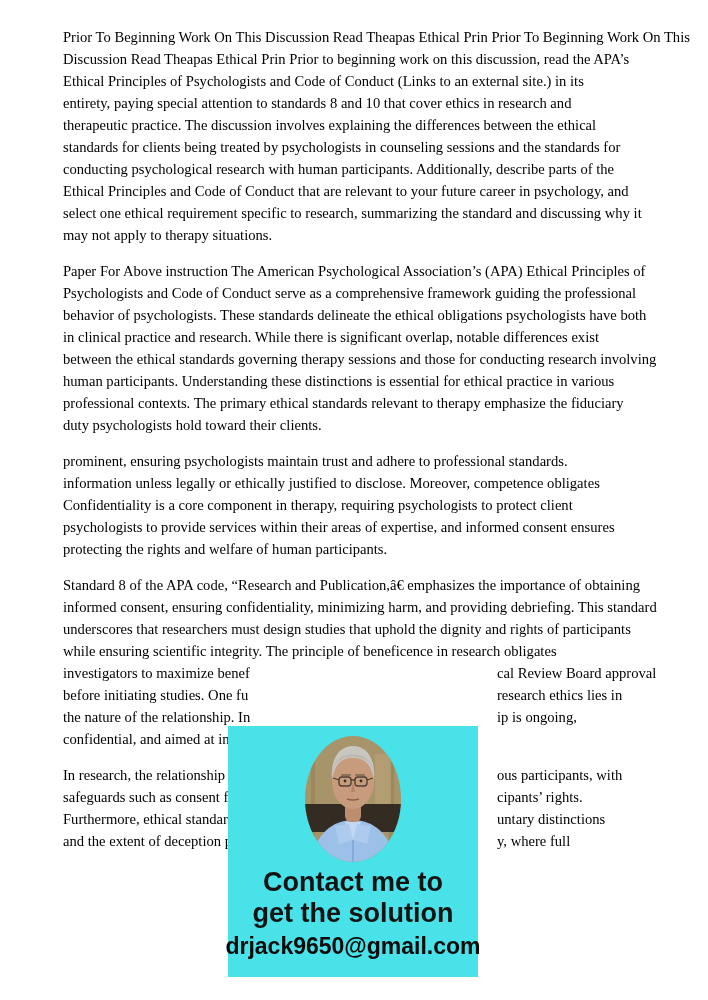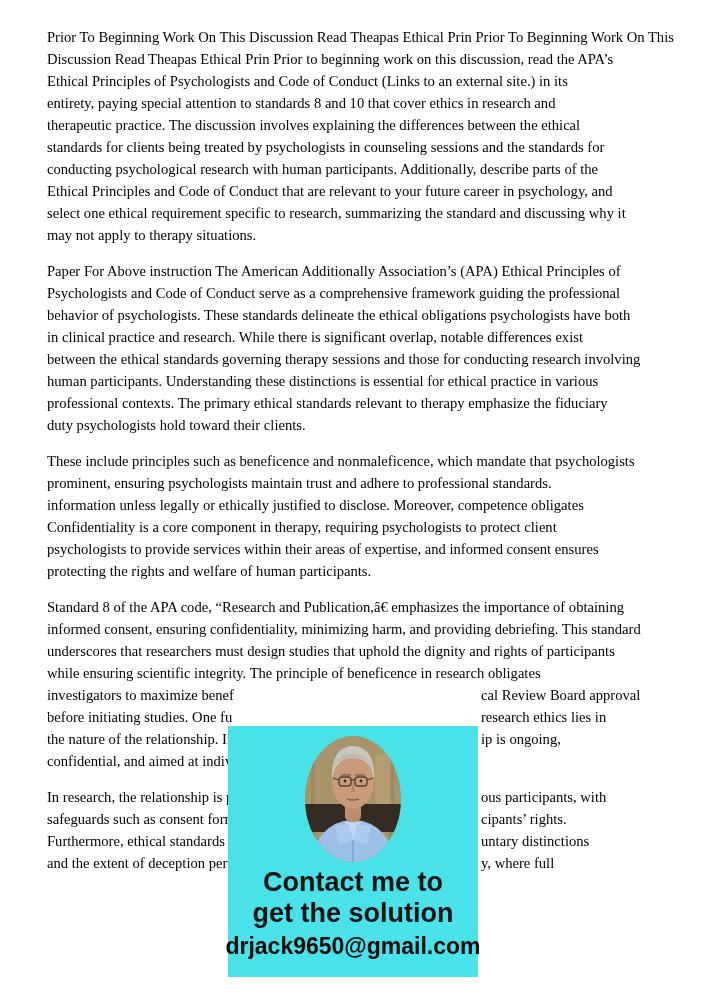--- a/index.html
+++ b/index.html
@@ -11,21 +11,21 @@
     font-family: "Liberation Serif", serif;
   }
   .text-block {
     position: absolute;
     left: 47px; top: 26px;
     width: 650px;
     font-size: 14.6px;
     line-height: 22px;
     color: #000000;
   }
-  .paragraph { margin: 0 0 14px 0; }
+  .paragraph { margin: 0 0 14px 16px; }
   .line { height: 22px; white-space: nowrap; position: relative; }
   .frag-right { position: absolute; left: 434px; top: 0; }
   .overlay-card {
     position: absolute;
     left: 228px; top: 726px;
     width: 250px; height: 251px;
     background: #48e2e8;
     display: flex;
     flex-direction: column;
     align-items: center;
@@ -71,31 +71,30 @@
       <div class="line">Ethical Principles of Psychologists and Code of Conduct (Links to an external site.) in its</div>
       <div class="line">entirety, paying special attention to standards 8 and 10 that cover ethics in research and</div>
       <div class="line">therapeutic practice. The discussion involves explaining the differences between the ethical</div>
       <div class="line">standards for clients being treated by psychologists in counseling sessions and the standards for</div>
       <div class="line">conducting psychological research with human participants. Additionally, describe parts of the</div>
       <div class="line">Ethical Principles and Code of Conduct that are relevant to your future career in psychology, and</div>
       <div class="line">select one ethical requirement specific to research, summarizing the standard and discussing why it</div>
       <div class="line">may not apply to therapy situations.</div>
     </div>
     <div class="paragraph">
-      <div class="line">Paper For Above instruction The American Additionally Association’s (APA) Ethical Principles of</div>
+      <div class="line">Paper For Above instruction The American Psychological Association’s (APA) Ethical Principles of</div>
       <div class="line">Psychologists and Code of Conduct serve as a comprehensive framework guiding the professional</div>
       <div class="line">behavior of psychologists. These standards delineate the ethical obligations psychologists have both</div>
       <div class="line">in clinical practice and research. While there is significant overlap, notable differences exist</div>
       <div class="line">between the ethical standards governing therapy sessions and those for conducting research involving</div>
       <div class="line">human participants. Understanding these distinctions is essential for ethical practice in various</div>
       <div class="line">professional contexts. The primary ethical standards relevant to therapy emphasize the fiduciary</div>
       <div class="line">duty psychologists hold toward their clients.</div>
     </div>
     <div class="paragraph">
-      <div class="line">These include principles such as beneficence and nonmaleficence, which mandate that psychologists</div>
       <div class="line">prominent, ensuring psychologists maintain trust and adhere to professional standards.</div>
       <div class="line">information unless legally or ethically justified to disclose. Moreover, competence obligates</div>
       <div class="line">Confidentiality is a core component in therapy, requiring psychologists to protect client</div>
       <div class="line">psychologists to provide services within their areas of expertise, and informed consent ensures</div>
       <div class="line">protecting the rights and welfare of human participants.</div>
     </div>
     <div class="paragraph">
       <div class="line">Standard 8 of the APA code, “Research and Publication,â€ emphasizes the importance of obtaining</div>
       <div class="line">informed consent, ensuring confidentiality, minimizing harm, and providing debriefing. This standard</div>
       <div class="line">underscores that researchers must design studies that uphold the dignity and rights of participants</div>

